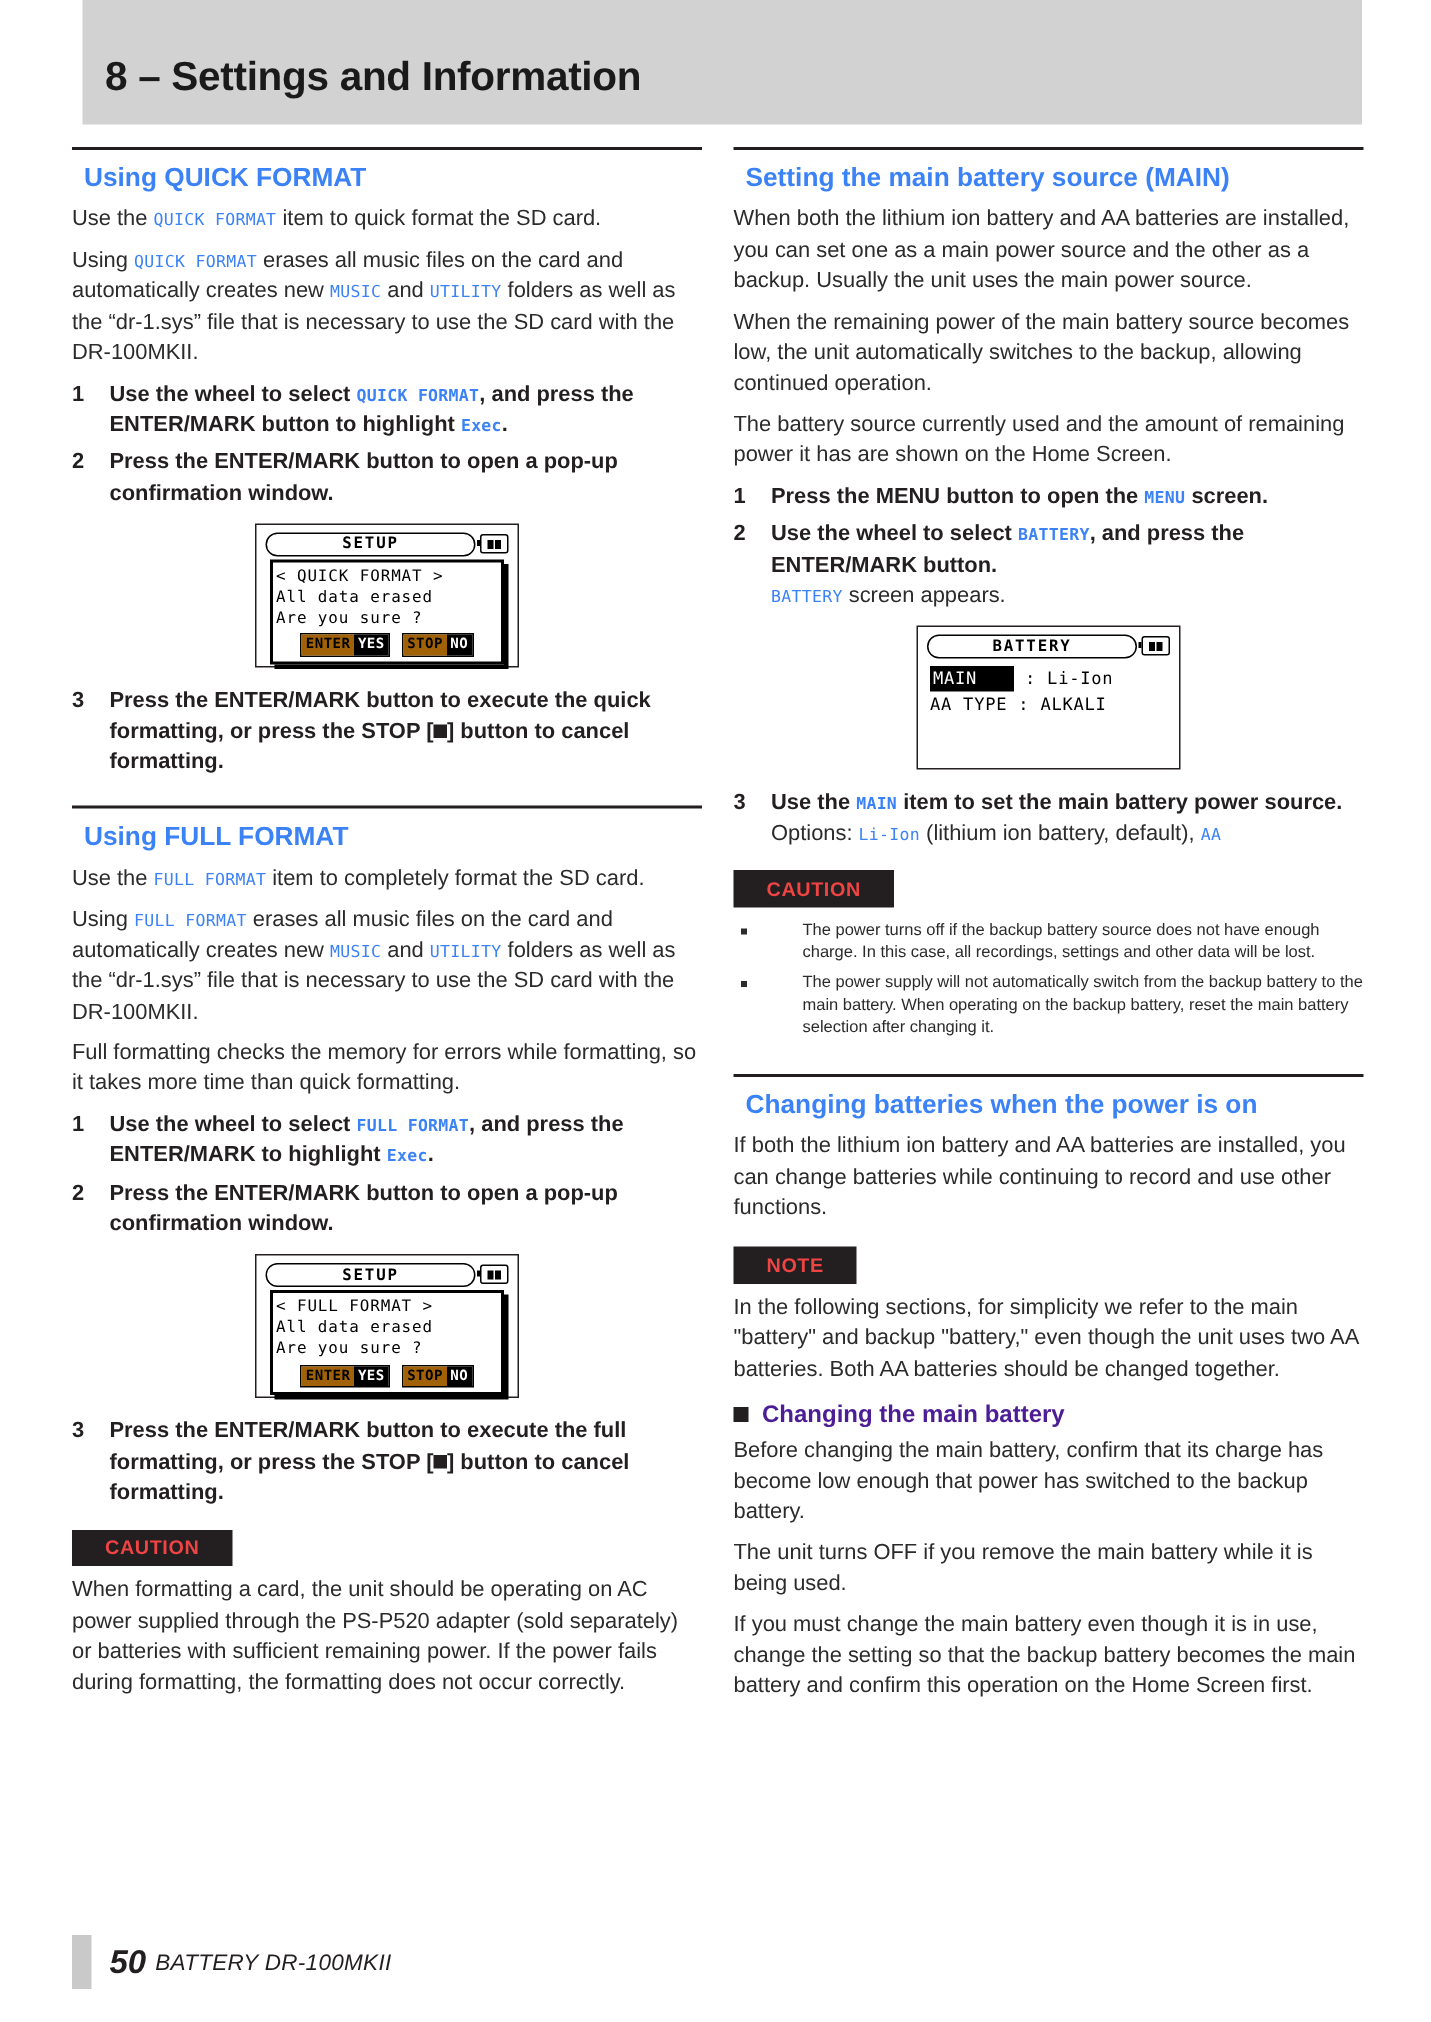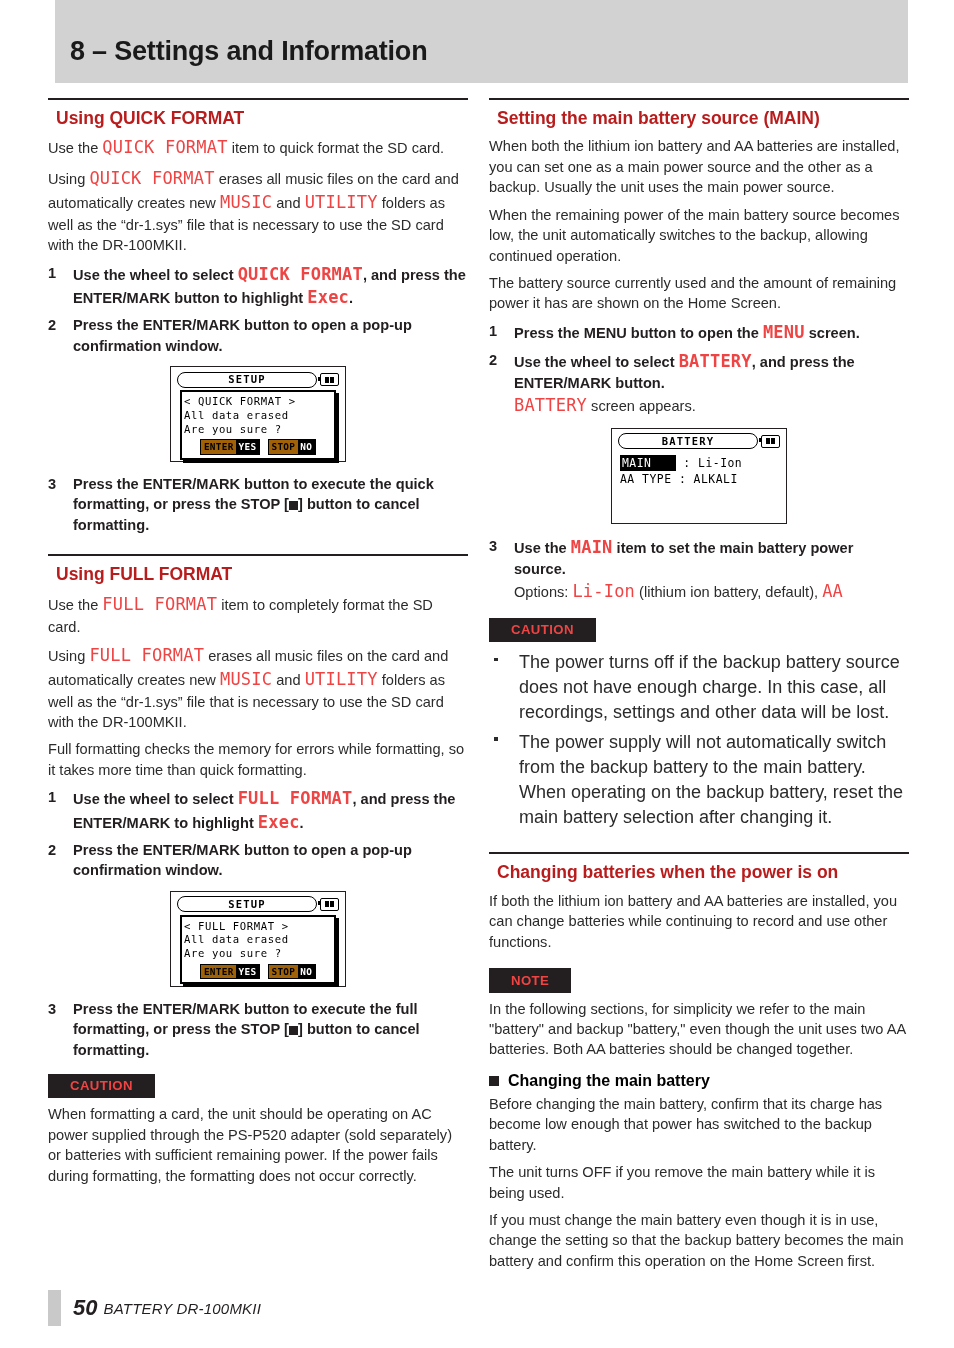--- a/index.html
+++ b/index.html
@@ -45,37 +45,37 @@
   .col-right { left: 489px; }
 
   
   .sec-head {
     border-top: 2.2px solid #231f20;
     padding: 7px 0 4px 8px;
     margin: 0 0 3px 0;
     font-size: 17.5px;
     font-weight: bold;
     line-height: 1.28;
-    color: #b91c1c;
+    color: #3b82f6;
   }
   .sec-head-spacer { height: 14px; }
 
   
   p.body {
     margin: 0 0 7px 0;
     font-size: 14.6px;
     line-height: 1.40;
     color: #2b2b2b;
     text-align: left;
   }
   .mono {
     font-family: "DejaVu Sans Mono", monospace;
-    font-size: 17px;
+    font-size: 11px;
     letter-spacing: 0.2px;
-    color: #ef4444;
+    color: #3b82f6;
   }
 
   
   .step {
     display: flex;
     margin: 0 0 5px 0;
     font-size: 14.6px;
     line-height: 1.40;
   }
   .step-num {
@@ -95,22 +95,23 @@
     height: 9px;
     background: #231f20;
     vertical-align: -0.5px;
   }
 
   
   .bullets { margin: 2px 0 8px 0; }
   .bullet {
     display: flex;
     margin: 0 0 4px 0;
-    font-size: 18px;
+    font-size: 11px;
     line-height: 1.40;
+    gap: 16px;
   }
   .bullet-dot {
     flex: 0 0 25px;
     text-align: left;
     padding-left: 5px;
     color: #2b2b2b;
     font-size: 15px;
     line-height: 1.15;
   }
   .bullet-dot i {
@@ -133,21 +134,21 @@
     margin: 9px 0 6px 0;
   }
 
   
   .subhead {
     display: flex;
     align-items: baseline;
     margin: 12px 0 4px 0;
     font-size: 16px;
     font-weight: bold;
-    color: #000000;
+    color: #4c1d95;
   }
   .subhead .sq { margin-right: 9px; width: 10px; height: 10px; }
 
   
   .lcd-wrap {
     display: flex;
     justify-content: center;
     margin: 10px 0 12px 0;
   }
   .lcd {

